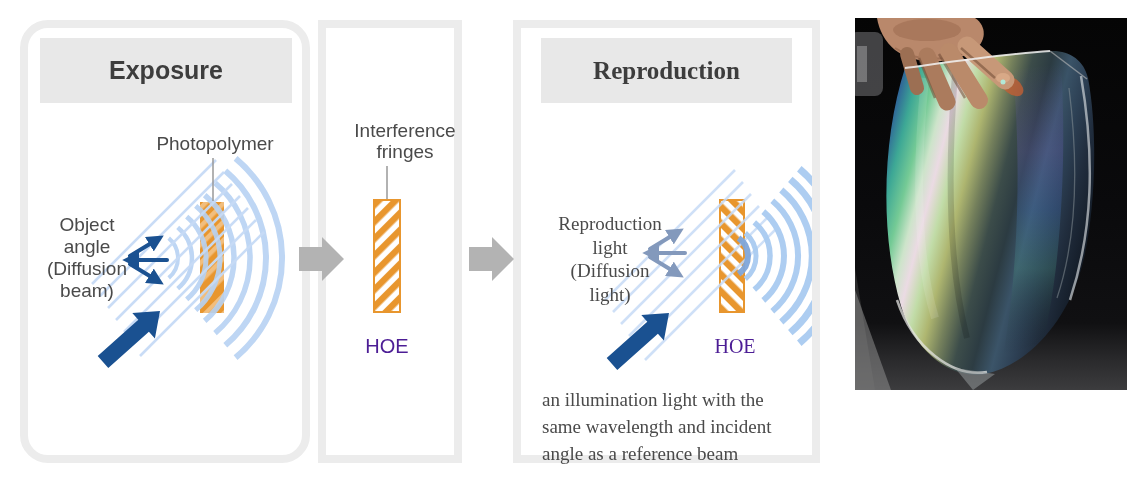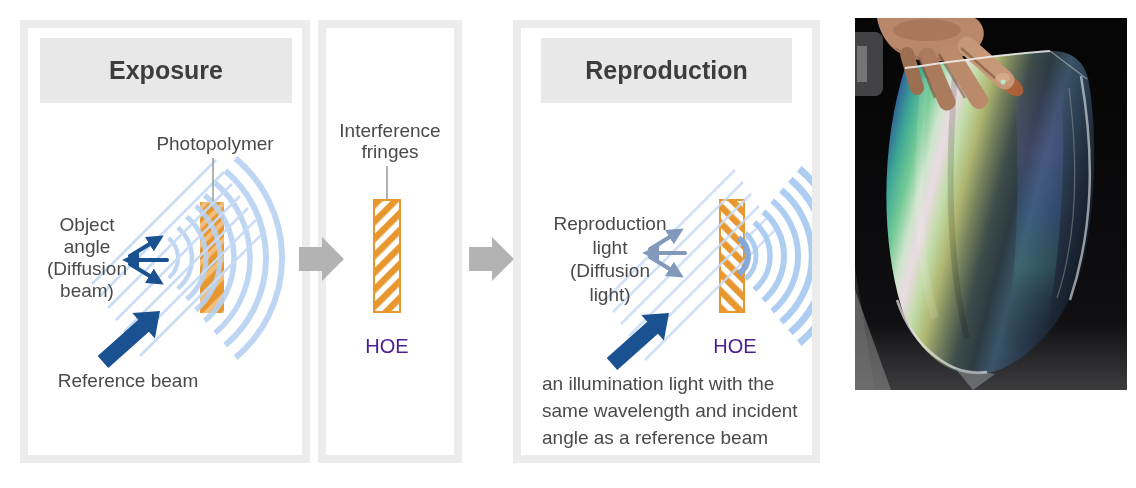--- a/index.html
+++ b/index.html
@@ -1,21 +1,21 @@
 <!DOCTYPE html>
 <html><head>
 <meta charset="utf-8">
 <style>
   html,body{margin:0;padding:0;background:#fff;}
   .stage{position:relative;width:1136px;height:488px;background:#fff;overflow:hidden;
          font-family:"Liberation Sans","DejaVu Sans",sans-serif;color:#4a4a4a;}
   .panel{position:absolute;top:20px;height:443px;background:#fff;border:8px solid #ececec;box-sizing:border-box;}
-  .panel-exposure{left:20px;width:290px;}
+  .panel-exposure{left:20px;width:290px;border-radius:28px;}
   .panel-record{left:318px;width:144px;}
-  .panel-reproduction{left:513px;width:307px;}
+  .panel-reproduction{left:513px;width:307px;font-family:Liberation Serif, serif;}
   .hdr{position:absolute;background:#e8e8e8;color:#3d3d3d;font-weight:bold;font-size:25px;
        text-align:center;line-height:65px;height:65px;top:10px;}
   .diagram{position:absolute;left:0;top:0;}
   .lbl{position:absolute;white-space:pre-line;color:#4a4a4a;}
   .center{text-align:center;}
   .fs19{font-size:19px;line-height:22px;}
   .hoe{font-size:20px;color:#4c1d95;}
   .note{font-size:19px;line-height:27px;color:#4a4a4a;}
   .flow-arrow{position:absolute;top:235px;}
   .photo{position:absolute;left:855px;top:18px;width:272px;height:372px;}
@@ -78,37 +78,36 @@
       </g>
 
       <polygon points="80.3,340 120.9,303.7 126.9,310.4 132,283 104.3,285 110.3,291.7 69.7,328" fill="#1A5191"></polygon>
     </svg>
 
     <div class="lbl center fs19" style="left:87px;top:105px;width:200px;">Photopolymer</div>
     <div class="lbl center fs19" style="left:0px;top:186px;width:118px;">Object
 angle
 (Diffusion
 beam)</div>
-    <div class="lbl center fs19" style="left:10px;top:342px;width:180px;">Reference beam</div>
   </div>
 
   <div class="panel panel-record">
 
     <svg class="diagram" width="128" height="427" viewBox="0 0 128 427">
       <defs>
         <pattern id="r-hatch" width="12" height="12" patternUnits="userSpaceOnUse" patternTransform="rotate(45)">
           <rect width="12" height="12" fill="#fff"></rect>
           <rect width="6.5" height="12" fill="#E8962E"></rect>
         </pattern>
       </defs>
       <line x1="61" y1="138" x2="61" y2="171" stroke="#999" stroke-width="1.5"></line>
       <rect x="48" y="172" width="26" height="112" fill="url(#r-hatch)" stroke="#E8962E" stroke-width="2"></rect>
     </svg>
 
-    <div class="lbl center fs19" style="left:4px;top:92px;width:120px;line-height:21px;">Interference
+    <div class="lbl center fs19" style="left:19px;top:92px;width:120px;line-height:21px;">Interference
 fringes</div>
     <div class="lbl center hoe" style="left:21px;top:307px;width:80px;">HOE</div>
   </div>
 
   <div class="panel panel-reproduction">
     <div class="hdr" style="left:20px;width:251px;">
       <span>Reproduction</span>
     </div>
 
     <svg class="diagram" width="291" height="427" viewBox="0 0 291 427">
@@ -151,21 +150,21 @@
       </g>
 
       <polygon points="80.3,340 120.9,303.7 126.9,310.4 132,283 104.3,285 110.3,291.7 69.7,328" transform="translate(16,2)" fill="#1A5191"></polygon>
     </svg>
 
     <div class="lbl center fs19" style="left:19px;top:184px;width:140px;line-height:23.5px;">Reproduction
 light
 (Diffusion
 light)</div>
     <div class="lbl center hoe" style="left:174px;top:307px;width:80px;">HOE</div>
-    <div class="lbl note" style="left:21px;top:342px;width:262px;">an illumination light with the
+    <div class="lbl note" style="left:21px;top:358px;width:262px;">an illumination light with the
 same wavelength and incident
 angle as a reference beam</div>
   </div>
 
   <svg class="flow-arrow" style="left:299px;" width="46" height="48" viewBox="0 0 46 48">
     <polygon points="0,12 23,12 23,2 45,24 23,46 23,36 0,36" fill="#B3B3B3"></polygon>
   </svg>
   <svg class="flow-arrow" style="left:469px;" width="46" height="48" viewBox="0 0 46 48">
     <polygon points="0,12 23,12 23,2 45,24 23,46 23,36 0,36" fill="#B3B3B3"></polygon>
   </svg>

